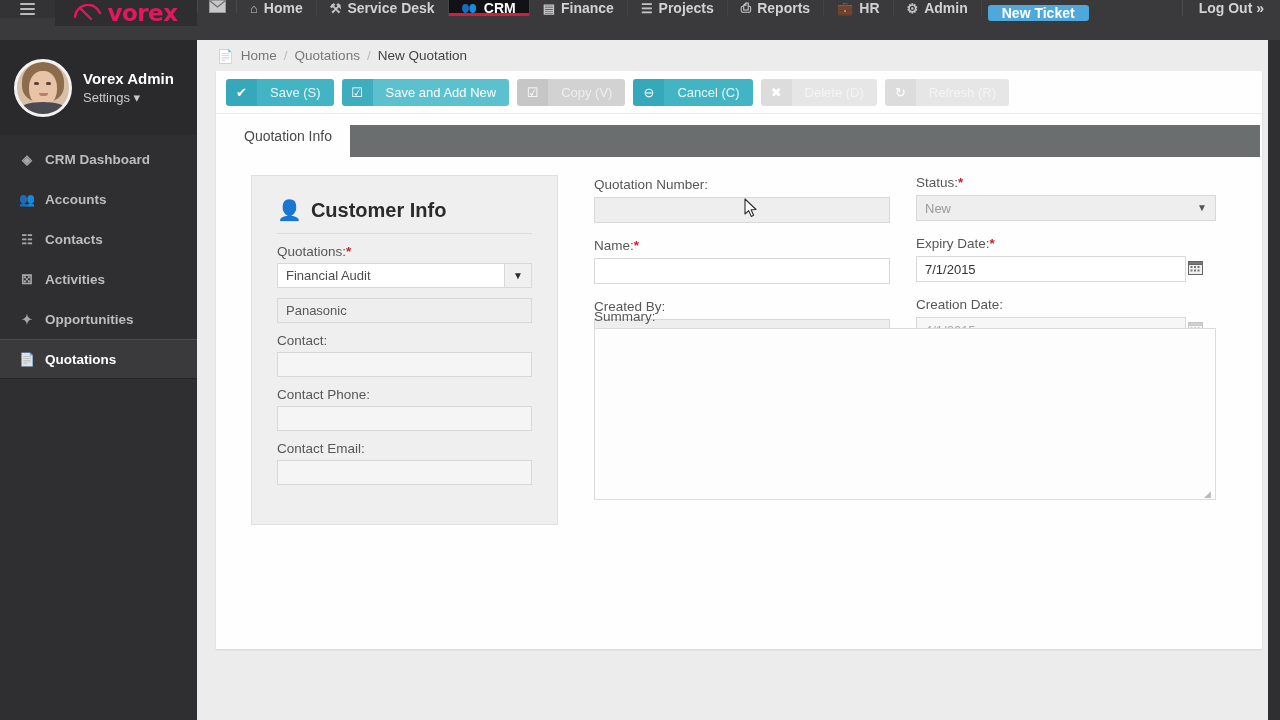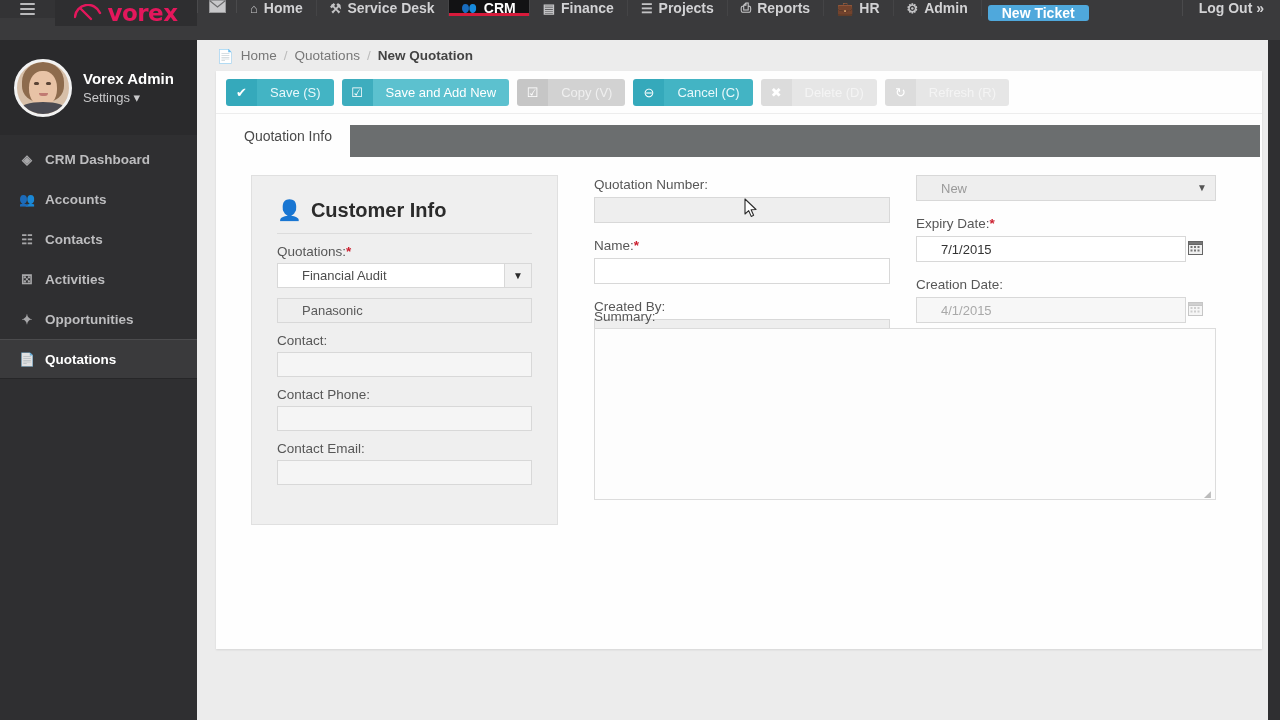--- a/index.html
+++ b/index.html
@@ -121,21 +121,21 @@
     position: absolute; top: 40px; right: 0; width: 12px; height: 680px;
     background: #2f2f31; z-index: 25;
   }
 
   .crumb-bar {
     height: 31px; display: flex; align-items: center; gap: 7px;
     padding-left: 20px; font-size: 13.5px; color: #8a8a8a;
   }
   .crumb-link { color: #777; cursor: pointer; }
   .crumb-sep { color: #bbb; }
-  .crumb-cur { color: #444; font-weight: bold; }
+  .crumb-cur { color: #444; font-weight: normal; }
 
   .panel {
     position: absolute; top: 31px; left: 19px;
     width: 1046px; height: 578px;
     background: #fefefe;
     box-shadow: 0 1px 2px rgba(0,0,0,.10);
   }
 
   .toolbar {
     height: 43px; display: flex; align-items: center; gap: 8px;
@@ -188,21 +188,21 @@
     font-size: 20px; font-weight: bold; color: #2b2b2b;
     padding-bottom: 11px; border-bottom: 1px solid #dcdcdc;
   }
   .fld { margin-top: 10px; }
   .lbl { font-size: 13.5px; color: #575757; display: block; margin-bottom: 4px; }
   .req { color: #cc2030; font-weight: bold; }
 
   .inp {
     width: 100%; height: 25px; border: 1px solid #d8d8d8;
     background: #f3f3f3; font-size: 13px; color: #4d4d4d;
-    padding: 0 24px; font-family: "Liberation Sans", sans-serif;
+    padding: 0 8px; font-family: "Liberation Sans", sans-serif;
   }
   .inp.white { background: #ffffff; }
   .inp.ro { background: #eeeeee; color: #5a5a5a; }
   .inp.empty { background: #f5f5f5; }
   .inp::placeholder { color: #a8a8a8; }
 
   .sel-wrap { position: relative; width: 100%; }
   .sel-wrap .inp { padding-right: 34px; }
   .sel-arrow {
     position: absolute; right: 0; top: 0; width: 28px; height: 25px;
@@ -457,20 +457,23 @@
           <input class="inp white" value="" style="">
         </div>
         <div class="f2">
           <span class="lbl">Created By:</span>
           <input class="inp ro" readonly="" value="Vorex Admin" style="">
         </div>
       </div>
 
       <div class="col-right">
         <div class="f2">
+          <span class="lbl">
+            <span>Status:</span><span class="req">*</span>
+          </span>
           <div class="sel-wrap">
             <input class="inp ro" readonly="" style="color: rgb(154, 154, 154);" value="New">
             <span class="sel-arrow flat">▼</span>
           </div>
         </div>
 
         <div class="f2">
           <span class="lbl">
             <span>Expiry Date:</span><span class="req">*</span>
           </span>

